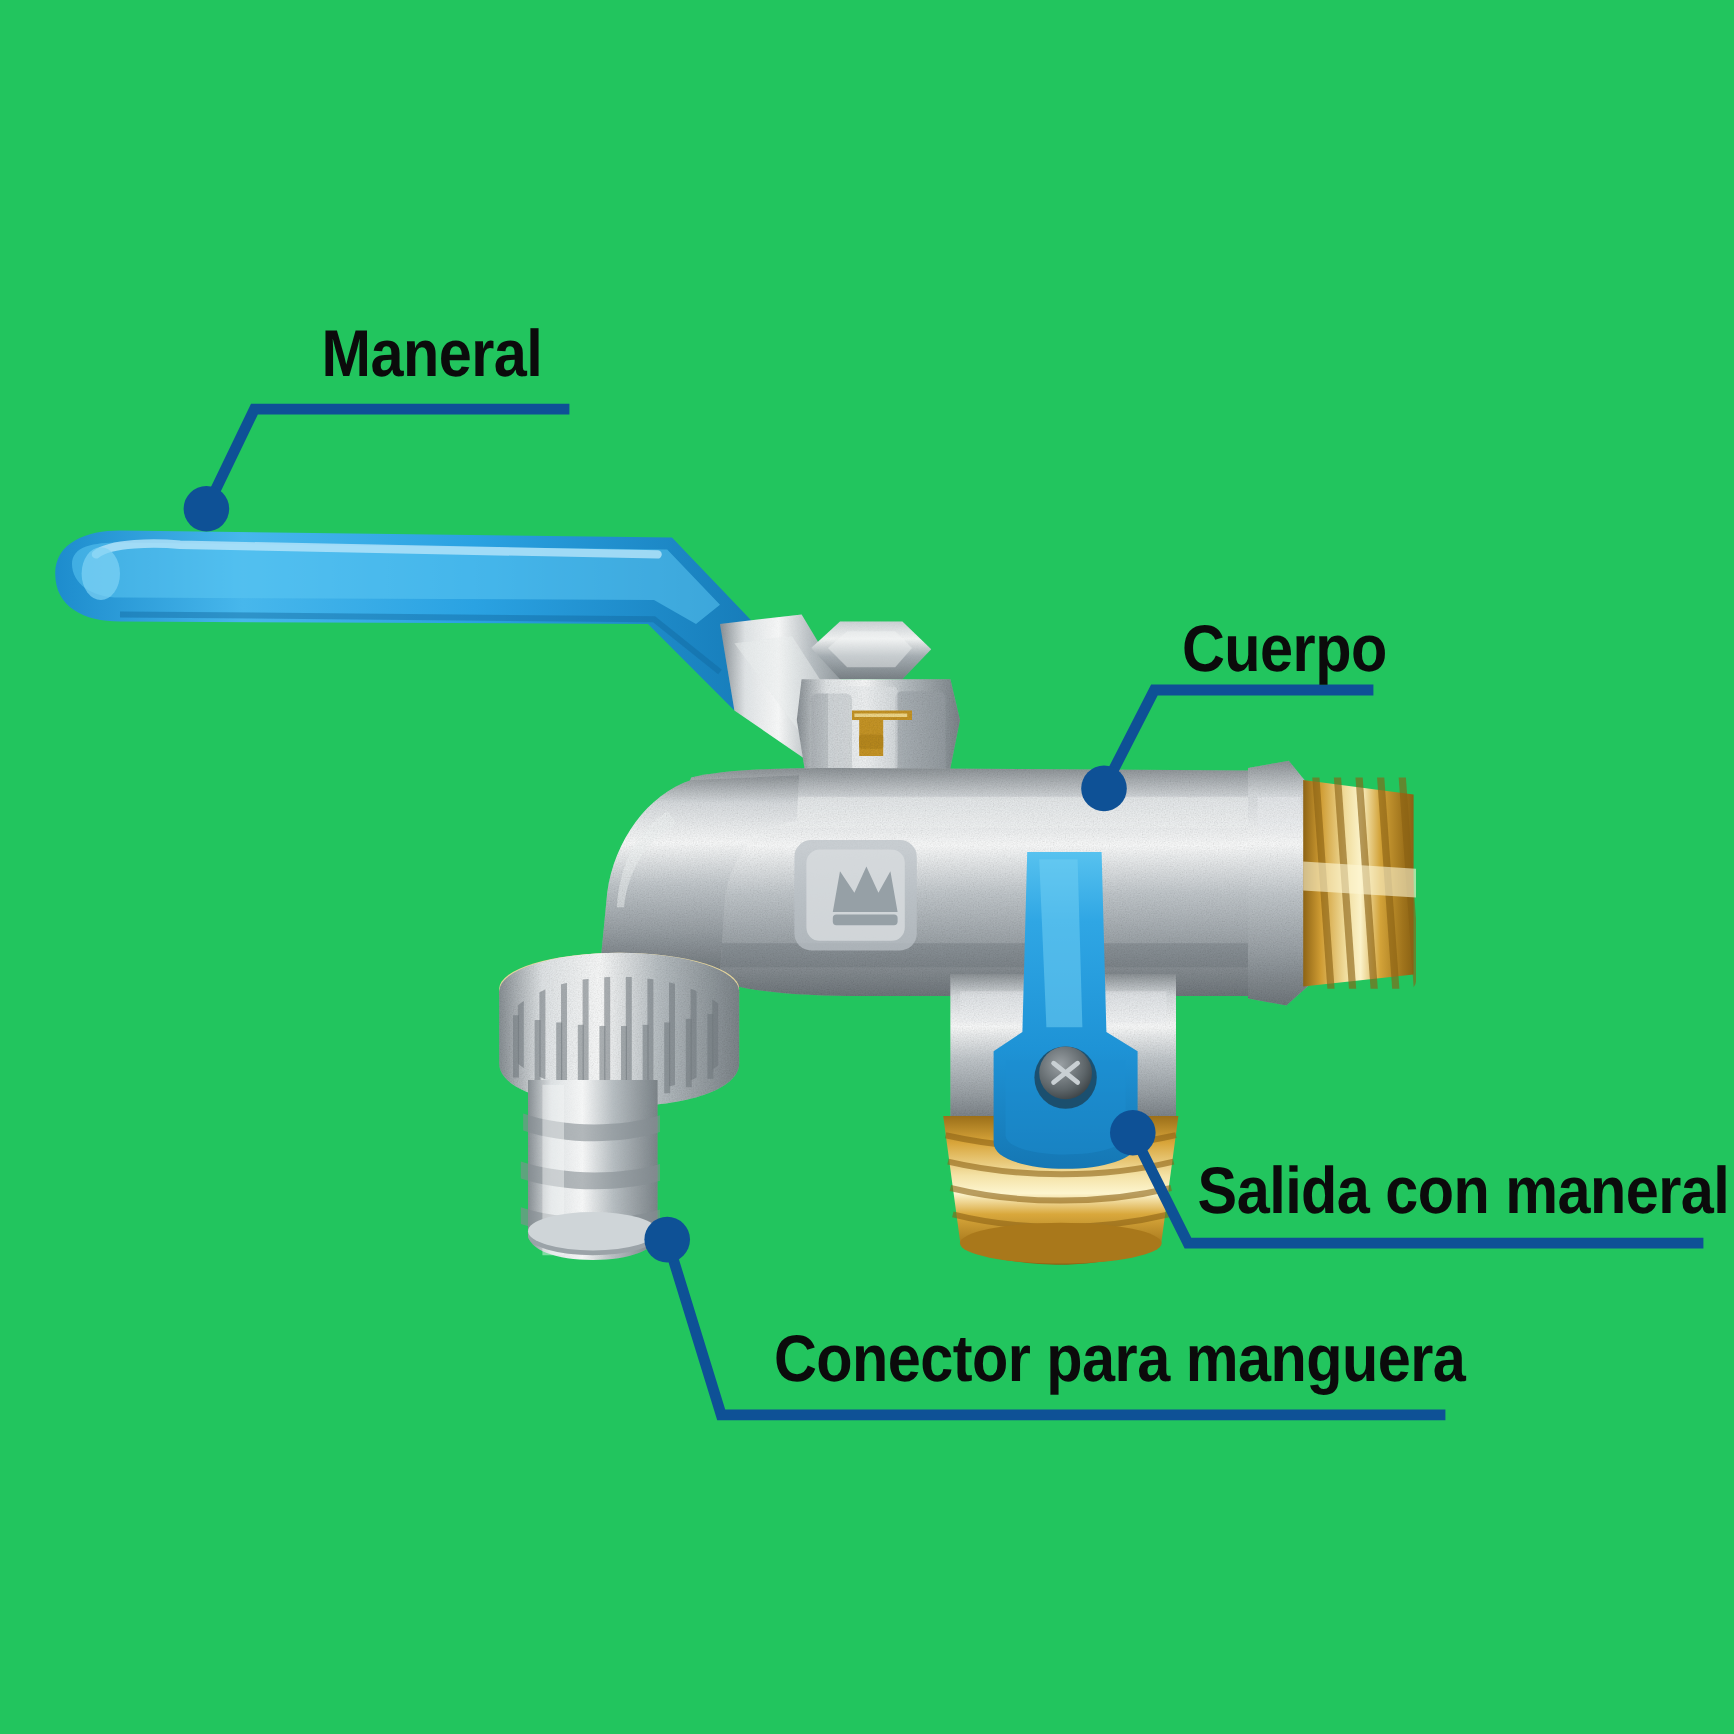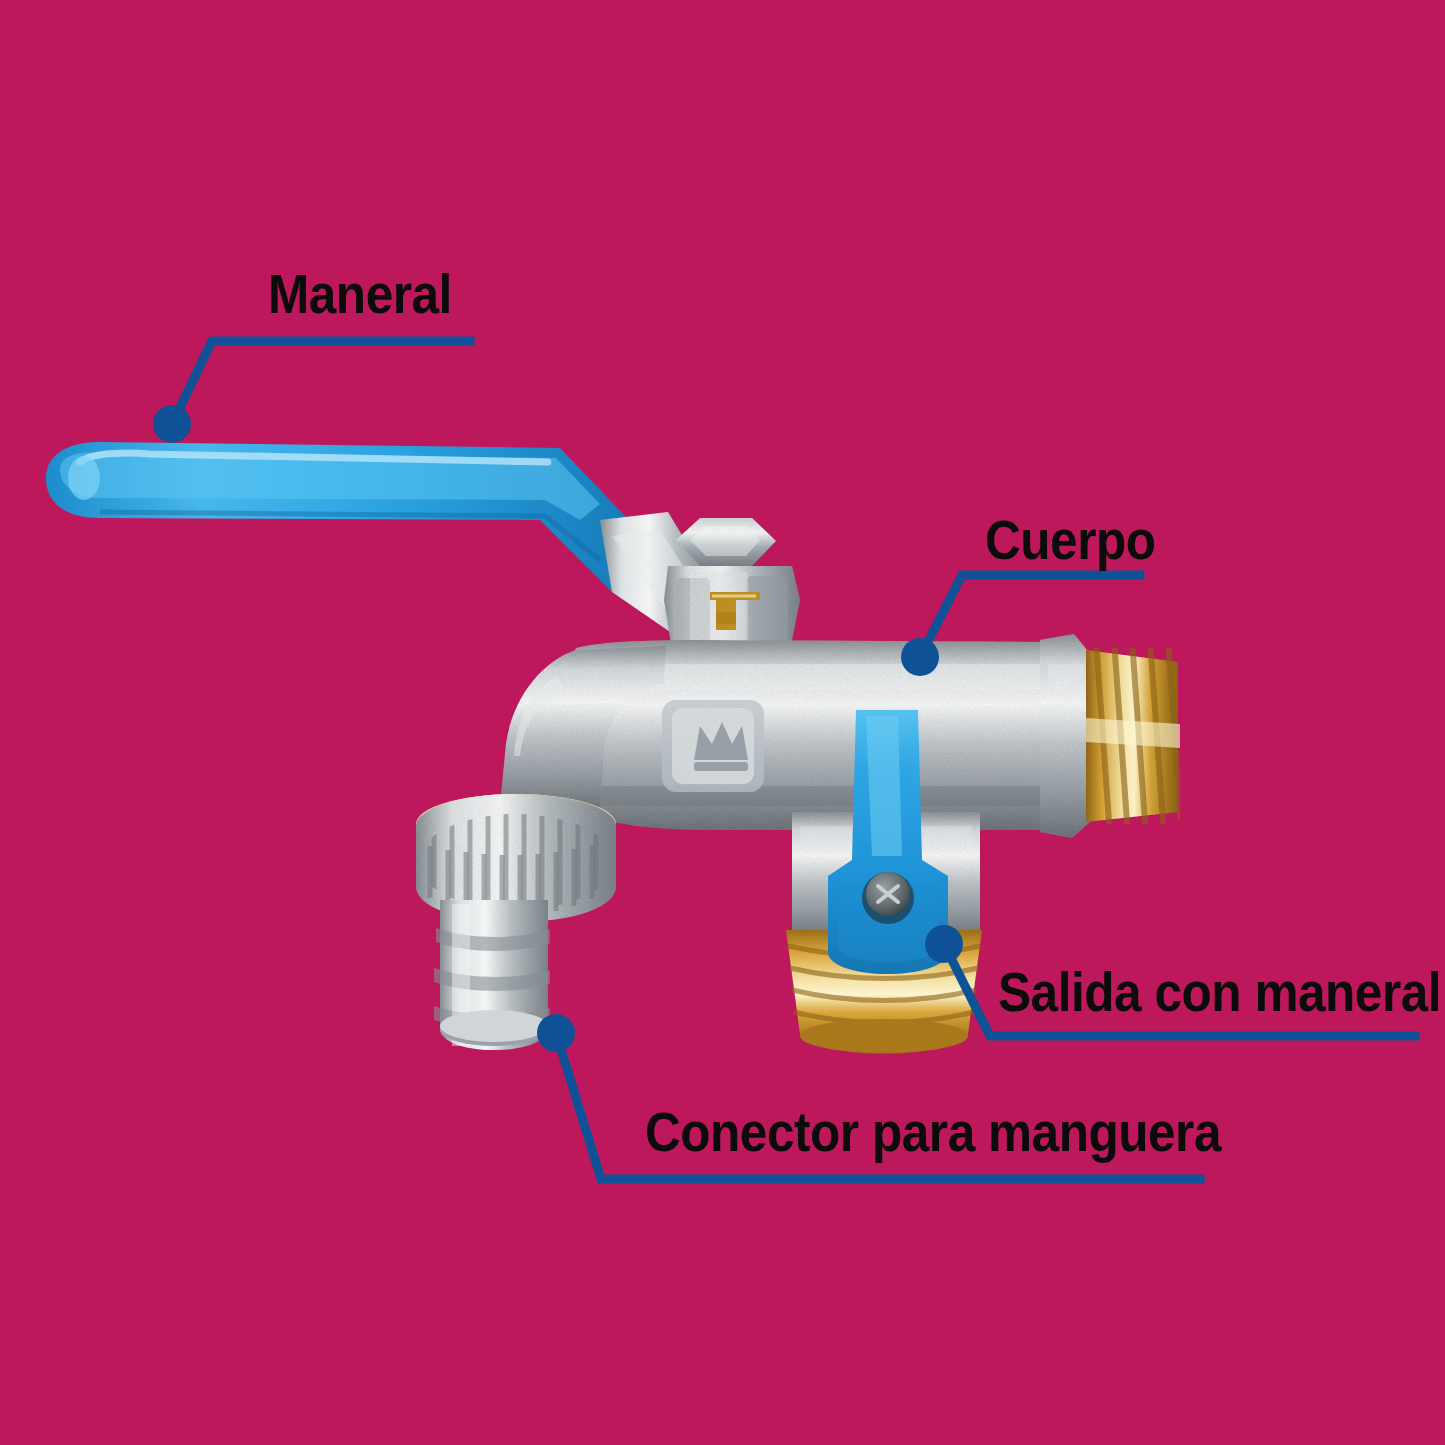--- a/index.html
+++ b/index.html
@@ -1,19 +1,19 @@
 <!DOCTYPE html>
 <html><head>
 <meta charset="utf-8">
 <title>Llave de manguera - Diagrama</title>
 <style>
   html,body{margin:0;padding:0;background:#ffffff;}
   body{width:1445px;height:1445px;overflow:hidden;
        font-family:"Liberation Sans","DejaVu Sans",sans-serif;}
-  #stage{position:relative;width:1445px;height:1445px;background:#be185d;}
+  #stage{position:relative;width:1445px;height:1445px;background:#22c55e;}
   #art{position:absolute;left:0;top:0;width:1445px;height:1445px;}
   .callout{position:absolute;color:#0b0b0b;font-weight:bold;
            font-family:"Liberation Sans","DejaVu Sans",sans-serif;
            white-space:nowrap;letter-spacing:-0.5px;
            transform:scaleX(.90);transform-origin:left center;}
   #lbl-maneral{left:268px;top:262px;font-size:55px;}
   #lbl-cuerpo{left:985px;top:508px;font-size:55px;}
   #lbl-salida{left:998px;top:960px;font-size:55px;}
   #lbl-conector{left:645px;top:1100px;font-size:55px;}
 </style>

